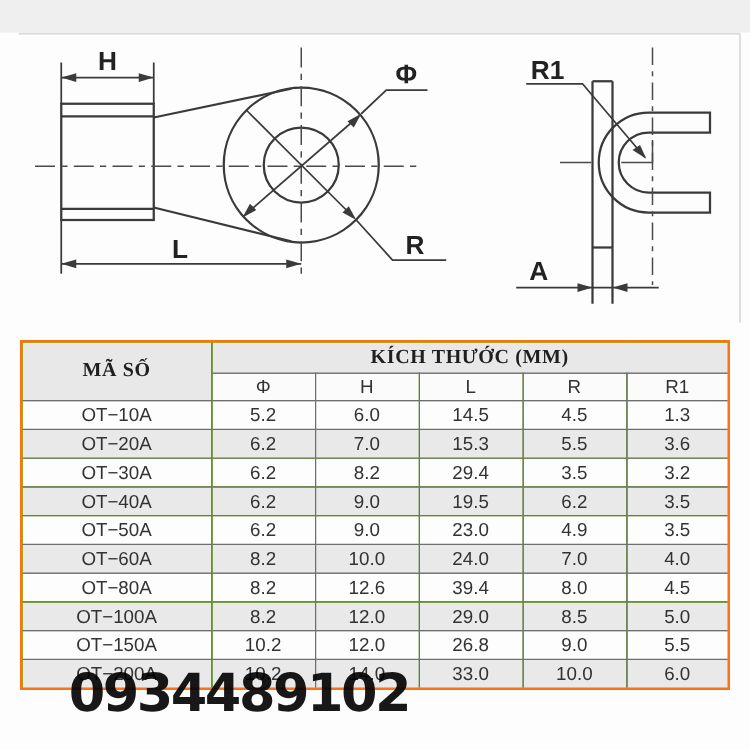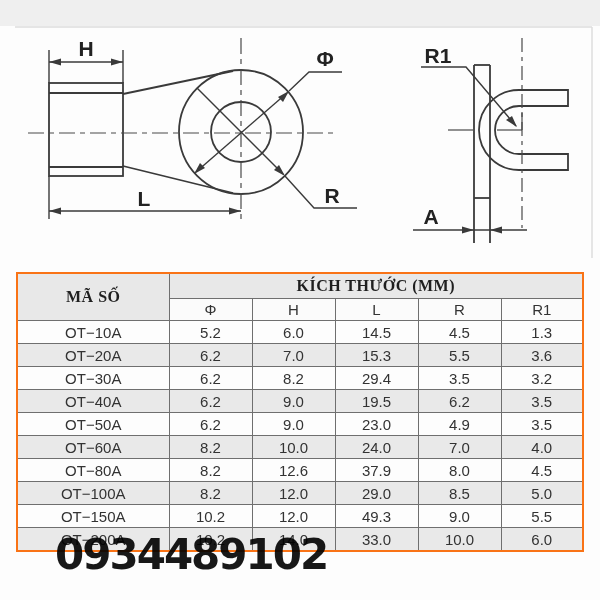--- a/index.html
+++ b/index.html
@@ -196,37 +196,37 @@
   <td>8.2</td>
           <td>10.0</td>
           <td>24.0</td>
           <td>7.0</td>
           <td>4.0</td>
         </tr>
         <tr>
     <td>OT−80A</td>
   <td>8.2</td>
           <td>12.6</td>
-          <td>37.9</td>
+          <td>39.4</td>
           <td>8.0</td>
           <td>4.5</td>
         </tr>
         <tr>
     <td>OT−100A</td>
   <td>8.2</td>
           <td>12.0</td>
           <td>29.0</td>
           <td>8.5</td>
           <td>5.0</td>
         </tr>
         <tr>
     <td>OT−150A</td>
   <td>10.2</td>
           <td>12.0</td>
-          <td>49.3</td>
+          <td>26.8</td>
           <td>9.0</td>
           <td>5.5</td>
         </tr>
         <tr>
     <td>OT−200A</td>
   <td>10.2</td>
           <td>14.0</td>
           <td>33.0</td>
           <td>10.0</td>
           <td>6.0</td>

